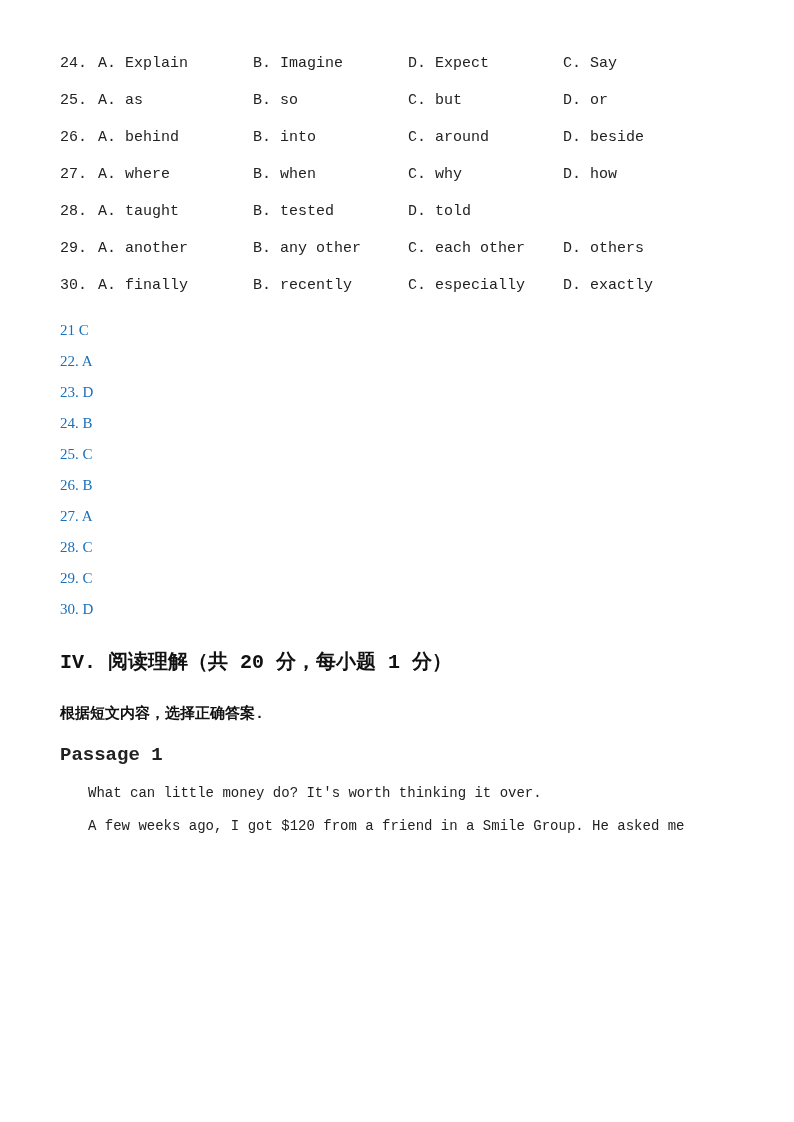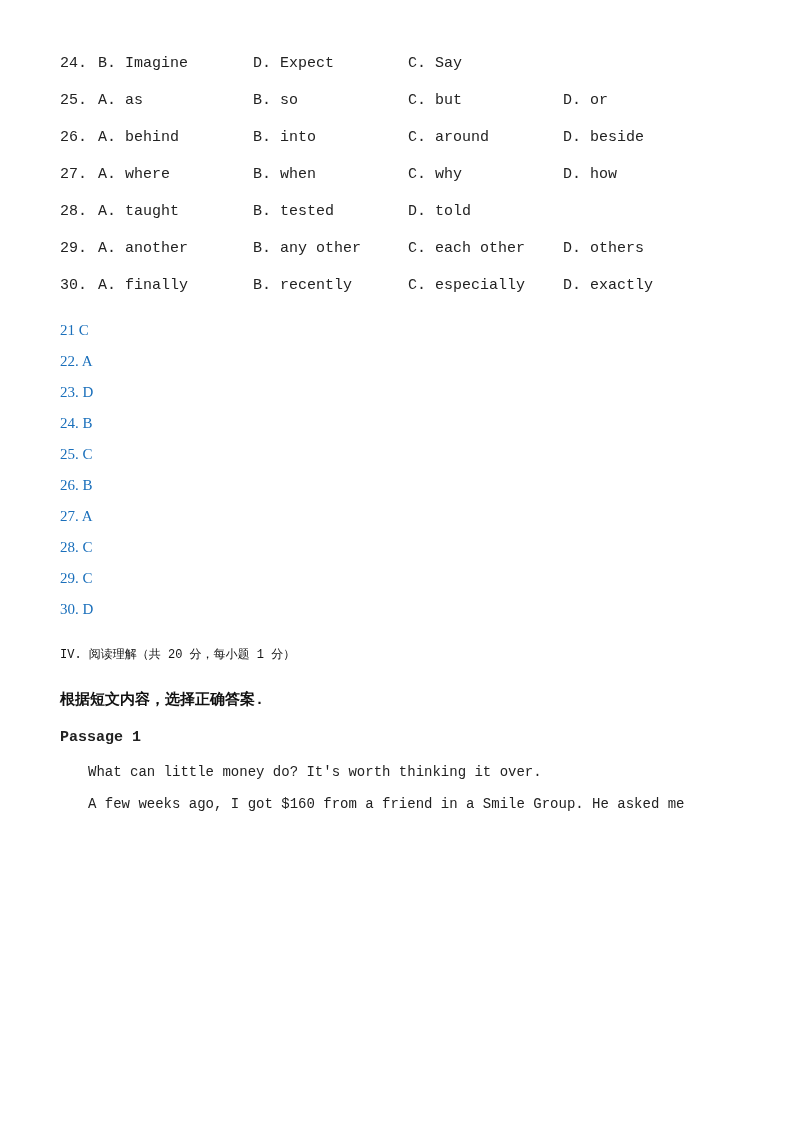--- a/index.html
+++ b/index.html
@@ -39,44 +39,45 @@
       font-family: Liberation Serif, serif;
     }
     .answer-line {
       color: #1a6fbb;
       font-size: 15px;
       margin-bottom: 4px;
     }
     .section-header {
       margin-top: 22px;
       margin-bottom: 20px;
-      font-size: 12px;
-      font-weight: normal;
+      font-size: 20px;
+      font-weight: bold;
       color: #111;
     }
     .passage-title {
-      font-size: 15px;
+      font-size: 19px;
       font-weight: bold;
       margin-bottom: 8px;
       margin-top: 10px;
     }
     .passage-text {
       font-size: 14px;
       margin-bottom: 6px;
       text-indent: 2em;
       line-height: 1.9;
     }
   </style>
 </head>
 <body>
 
 <div id="questions-container">
     <div class="question-row">
       <span class="q-num">24.</span>
       <div class="options">
+        <span class="option">A. Explain</span>
         <span class="option">B. Imagine</span>
         <span class="option">D. Expect</span>
         <span class="option">C. Say</span>
       </div>
     </div>
     <div class="question-row">
       <span class="q-num">25.</span>
       <div class="options">
         <span class="option">A. as</span>
         <span class="option">B. so</span>
@@ -142,15 +143,15 @@
     <div class="answer-line">29. C</div>
     <div class="answer-line">30. D</div>
   </div>
 
 <div>
   <div class="section-header" id="section-title">IV.  阅读理解（共 20 分，每小题 1 分）</div>
   <div class="section-header" style="font-size:15px;font-weight:bold;margin-top:6px;margin-bottom:6px;" id="section-instruction">根据短文内容，选择正确答案.</div>
   <div class="passage-title" id="passage-title">Passage 1</div>
   <div id="passage-lines-container">
       <p class="passage-text">What can little money do? It's worth thinking it over.</p>
-      <p class="passage-text">A few weeks ago, I got $160 from a friend in a Smile Group. He asked me</p>
+      <p class="passage-text">A few weeks ago, I got $120 from a friend in a Smile Group. He asked me</p>
     </div>
 </div>
 
 </body></html>

